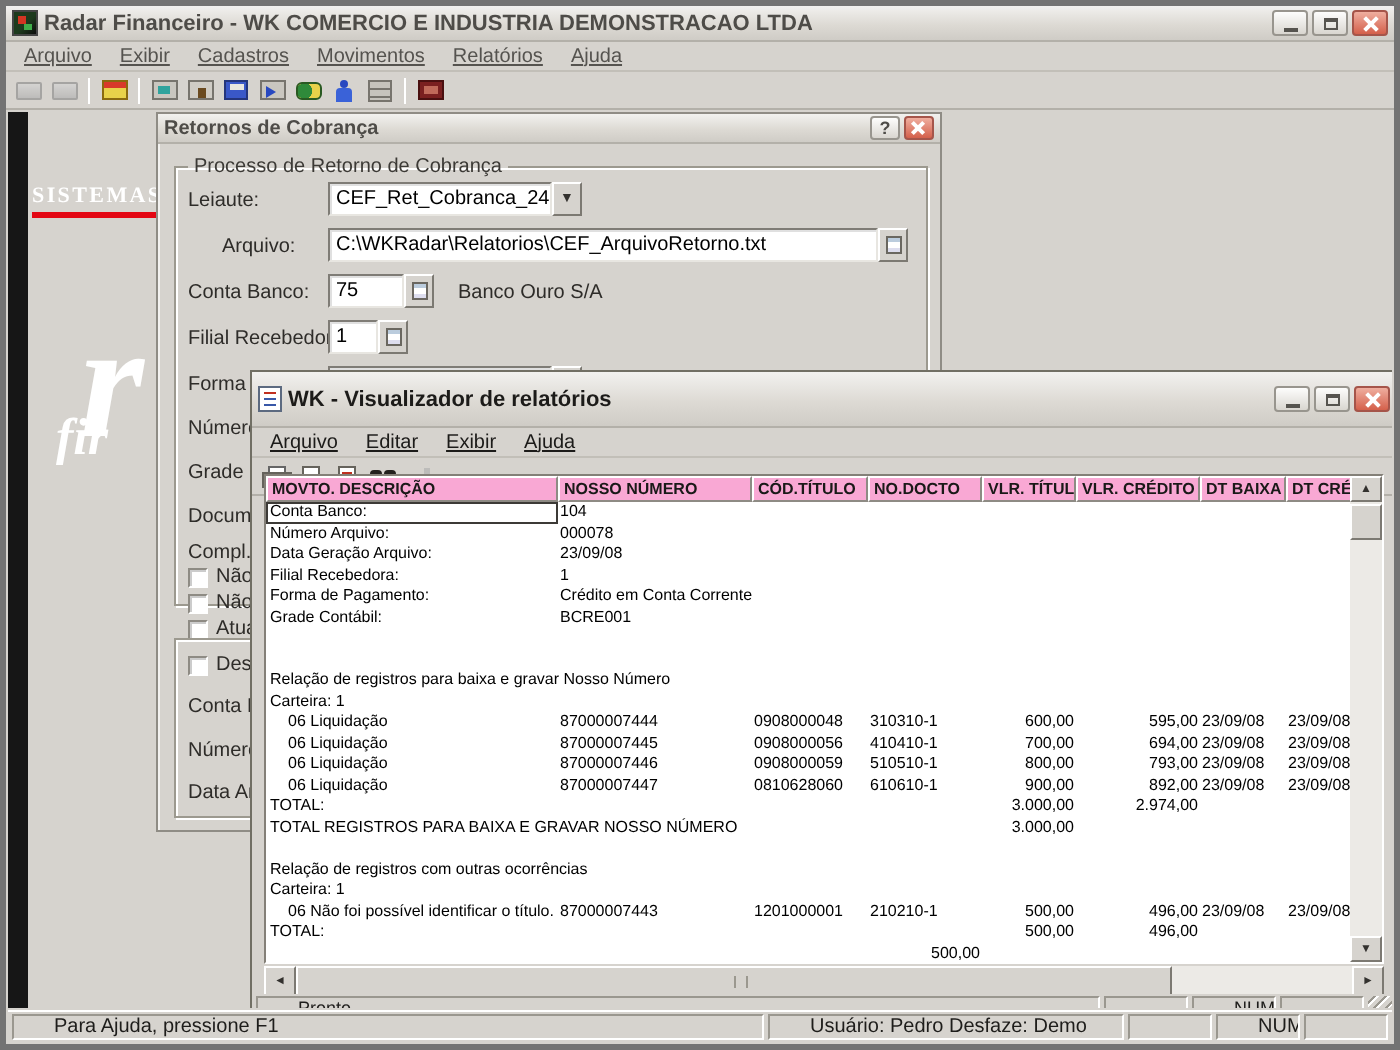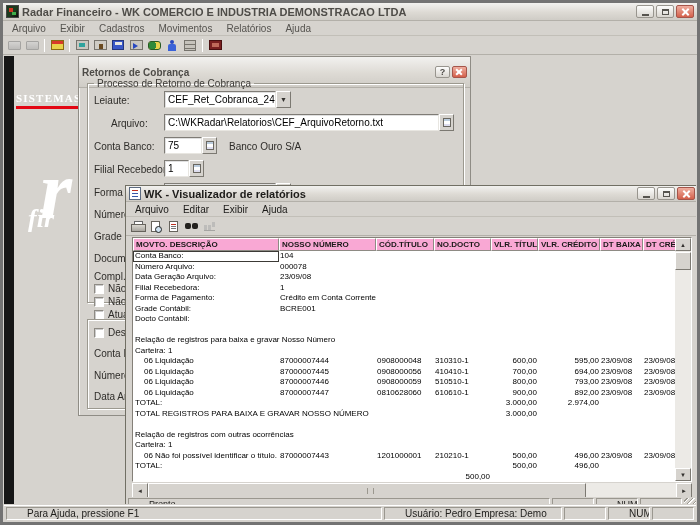--- a/index.html
+++ b/index.html
@@ -26,21 +26,21 @@
   .winbtn.sm .gx { left:2px; top:4px; width:8px; }
 
   .app-icon { width:13px; height:13px; background:linear-gradient(135deg,#1d3a1d 55%,#0c0c0c);
     border:1px solid #444; position:relative; flex:none; }
   .app-icon::after { content:""; position:absolute; left:2px; top:2px; width:4px; height:4px; background:#d23522; }
   .app-icon::before { content:""; position:absolute; right:2px; bottom:2px; width:4px; height:3px; background:#3fae4a; }
 
   
   .menubar { height:15px; display:flex; align-items:center; padding-left:2px; font-size:10px;
     color:#55534f; background:#D6D3CE; border-bottom:1px solid #c2bfb8; }
-  .menu-item { padding:1px 7px; white-space:nowrap; }
+  .menu-item { padding:1px 7px; white-space:nowrap;text-decoration:underline; }
   .toolbar { height:19px; display:flex; align-items:center; padding:1px 2px; background:#D6D3CE;
     border-bottom:1px solid #b3b0a9; }
   .tsep { width:1px; height:13px; background:#9b988f; border-right:1px solid #fff; margin:0 3px; flex:none; }
   .ticon { width:18px; height:16px; display:flex; align-items:center; justify-content:center; flex:none; }
   .ticon.dis { opacity:.65; filter:grayscale(1); }
 
   
   .g-folder { width:13px; height:9px; background:linear-gradient(#d6d3cc,#b3b0a9); border:1px solid #8f8c85; border-radius:1px; }
   .g-cash { width:13px; height:10px; background:linear-gradient(#d8392a 38%,#e8d24a 38%); border:1px solid #8a6a10; }
   .g-term { width:13px; height:10px; background:#c9c6bf; border:1px solid #77746d; position:relative; }
@@ -86,35 +86,35 @@
     box-shadow:inset 1px 1px 0 rgba(0,0,0,.12); font-size:10px; color:#000;
     display:flex; align-items:center; padding:0 3px; overflow:hidden; white-space:nowrap; }
   .mini-btn { width:15px; flex:none; display:flex; align-items:center; justify-content:center;
     font-size:7px; color:#33312e; }
   .sheet { width:8px; height:9px; background:#fff; border:1px solid #6a6760;
     box-shadow:inset 0 2px 0 #bcd, inset 0 -2px 0 #dde; }
 
   
   .dialog { position:absolute; left:74px; top:0px; width:393px; height:360px; z-index:1;
     background:#D6D3CE; border:1px solid #8f8c85; box-shadow:inset 1px 1px 0 #f3f2f0; }
-  .dlg-titlebar { height:31px; }
+  .dlg-titlebar { height:15px; }
   .dlg-titlebar .title-text { font-size:10px; }
   .groupbox { position:absolute; border:1px solid #9c998f; box-shadow:inset 1px 1px 0 #fff, 1px 1px 0 #fff; }
   .groupbox legend { font-size:10px; color:#3c3a36; padding:0 3px; margin-left:6px; }
   .fldlabel { position:absolute; font-size:10px; color:#2e2c29; white-space:nowrap; }
   .fld { position:absolute; height:17px; display:flex; }
   .fld .edit { flex:1; }
   .checkrow { position:absolute; display:flex; align-items:center; gap:4px; font-size:10px; color:#2e2c29; }
   .checkbox { width:10px; height:10px; background:#fff; border:1px solid; border-color:#8e8b84 #fff #fff #8e8b84;
     box-shadow:inset 1px 1px 0 rgba(0,0,0,.2); flex:none; }
 
   
   .viewer { position:absolute; left:121px; top:129px; width:574px; height:327px; z-index:2;
     background:#D6D3CE; border:1px solid #716f64; }
-  .viewer-titlebar { height:16px; }
+  .viewer-titlebar { height:28px; }
   .viewer-titlebar .title-text { color:#1c1b19; }
   .doc-icon { width:12px; height:13px; background:#fff; border:1px solid #5c6a80; position:relative; flex:none; }
   .doc-icon::after { content:""; position:absolute; left:2px; top:2px; width:6px; height:1px; background:#c03020;
     box-shadow:0 3px 0 #3858a8, 0 6px 0 #3858a8; }
 
   .grid { position:absolute; left:6px; top:51px; width:560px; height:245px; background:#fff;
     border:1px solid; border-color:#848078 #fff #fff #848078; }
   .ghead { position:absolute; left:0; top:0; right:16px; height:13px; display:grid;
     grid-template-columns:146px 97px 58px 57px 47px 62px 43px 34px; }
   .hcell { background:#f9a8d4; border:1px solid; border-color:#fff #8e8b84 #8e8b84 #fff;
@@ -418,21 +418,20 @@
               <div class="tcell c1">Grade Contábil:</div>
               <div class="tcell c2">BCRE001</div>
               <div class="tcell c3"></div>
               <div class="tcell c4"></div>
               <div class="tcell c5"></div>
               <div class="tcell c6"></div>
               <div class="tcell c7"></div>
               <div class="tcell c8"></div>
             </div>
             <div class="trow">
-              <div class="tcell c1">Docto Contábil:</div>
               <div class="tcell c2"></div>
               <div class="tcell c3"></div>
               <div class="tcell c4"></div>
               <div class="tcell c5"></div>
               <div class="tcell c6"></div>
               <div class="tcell c7"></div>
               <div class="tcell c8"></div>
             </div>
             <div class="trow">
               <div class="tcell c1"></div>
@@ -602,18 +601,18 @@
         <span class="spanel" style="width:20px;"></span>
         <span class="spanel" style="width:32px;">NUM</span>
         <span class="spanel" style="width:14px;"></span>
         <span class="grip"></span>
       </div>
     </div>
   </div>
 
   <div class="statusbar main-status">
     <span class="spanel" style="flex:1;">Para Ajuda, pressione F1</span>
-    <span class="spanel" style="width:178px;">Usuário: Pedro Empresa: Demo</span>
+    <span class="spanel" style="width:178px;">Usuário: Pedro Desfaze: Demo</span>
     <span class="spanel" style="width:20px;"></span>
     <span class="spanel" style="width:30px;">NUM</span>
     <span class="spanel" style="width:12px;"></span>
   </div>
 </div>
 
 </body></html>

